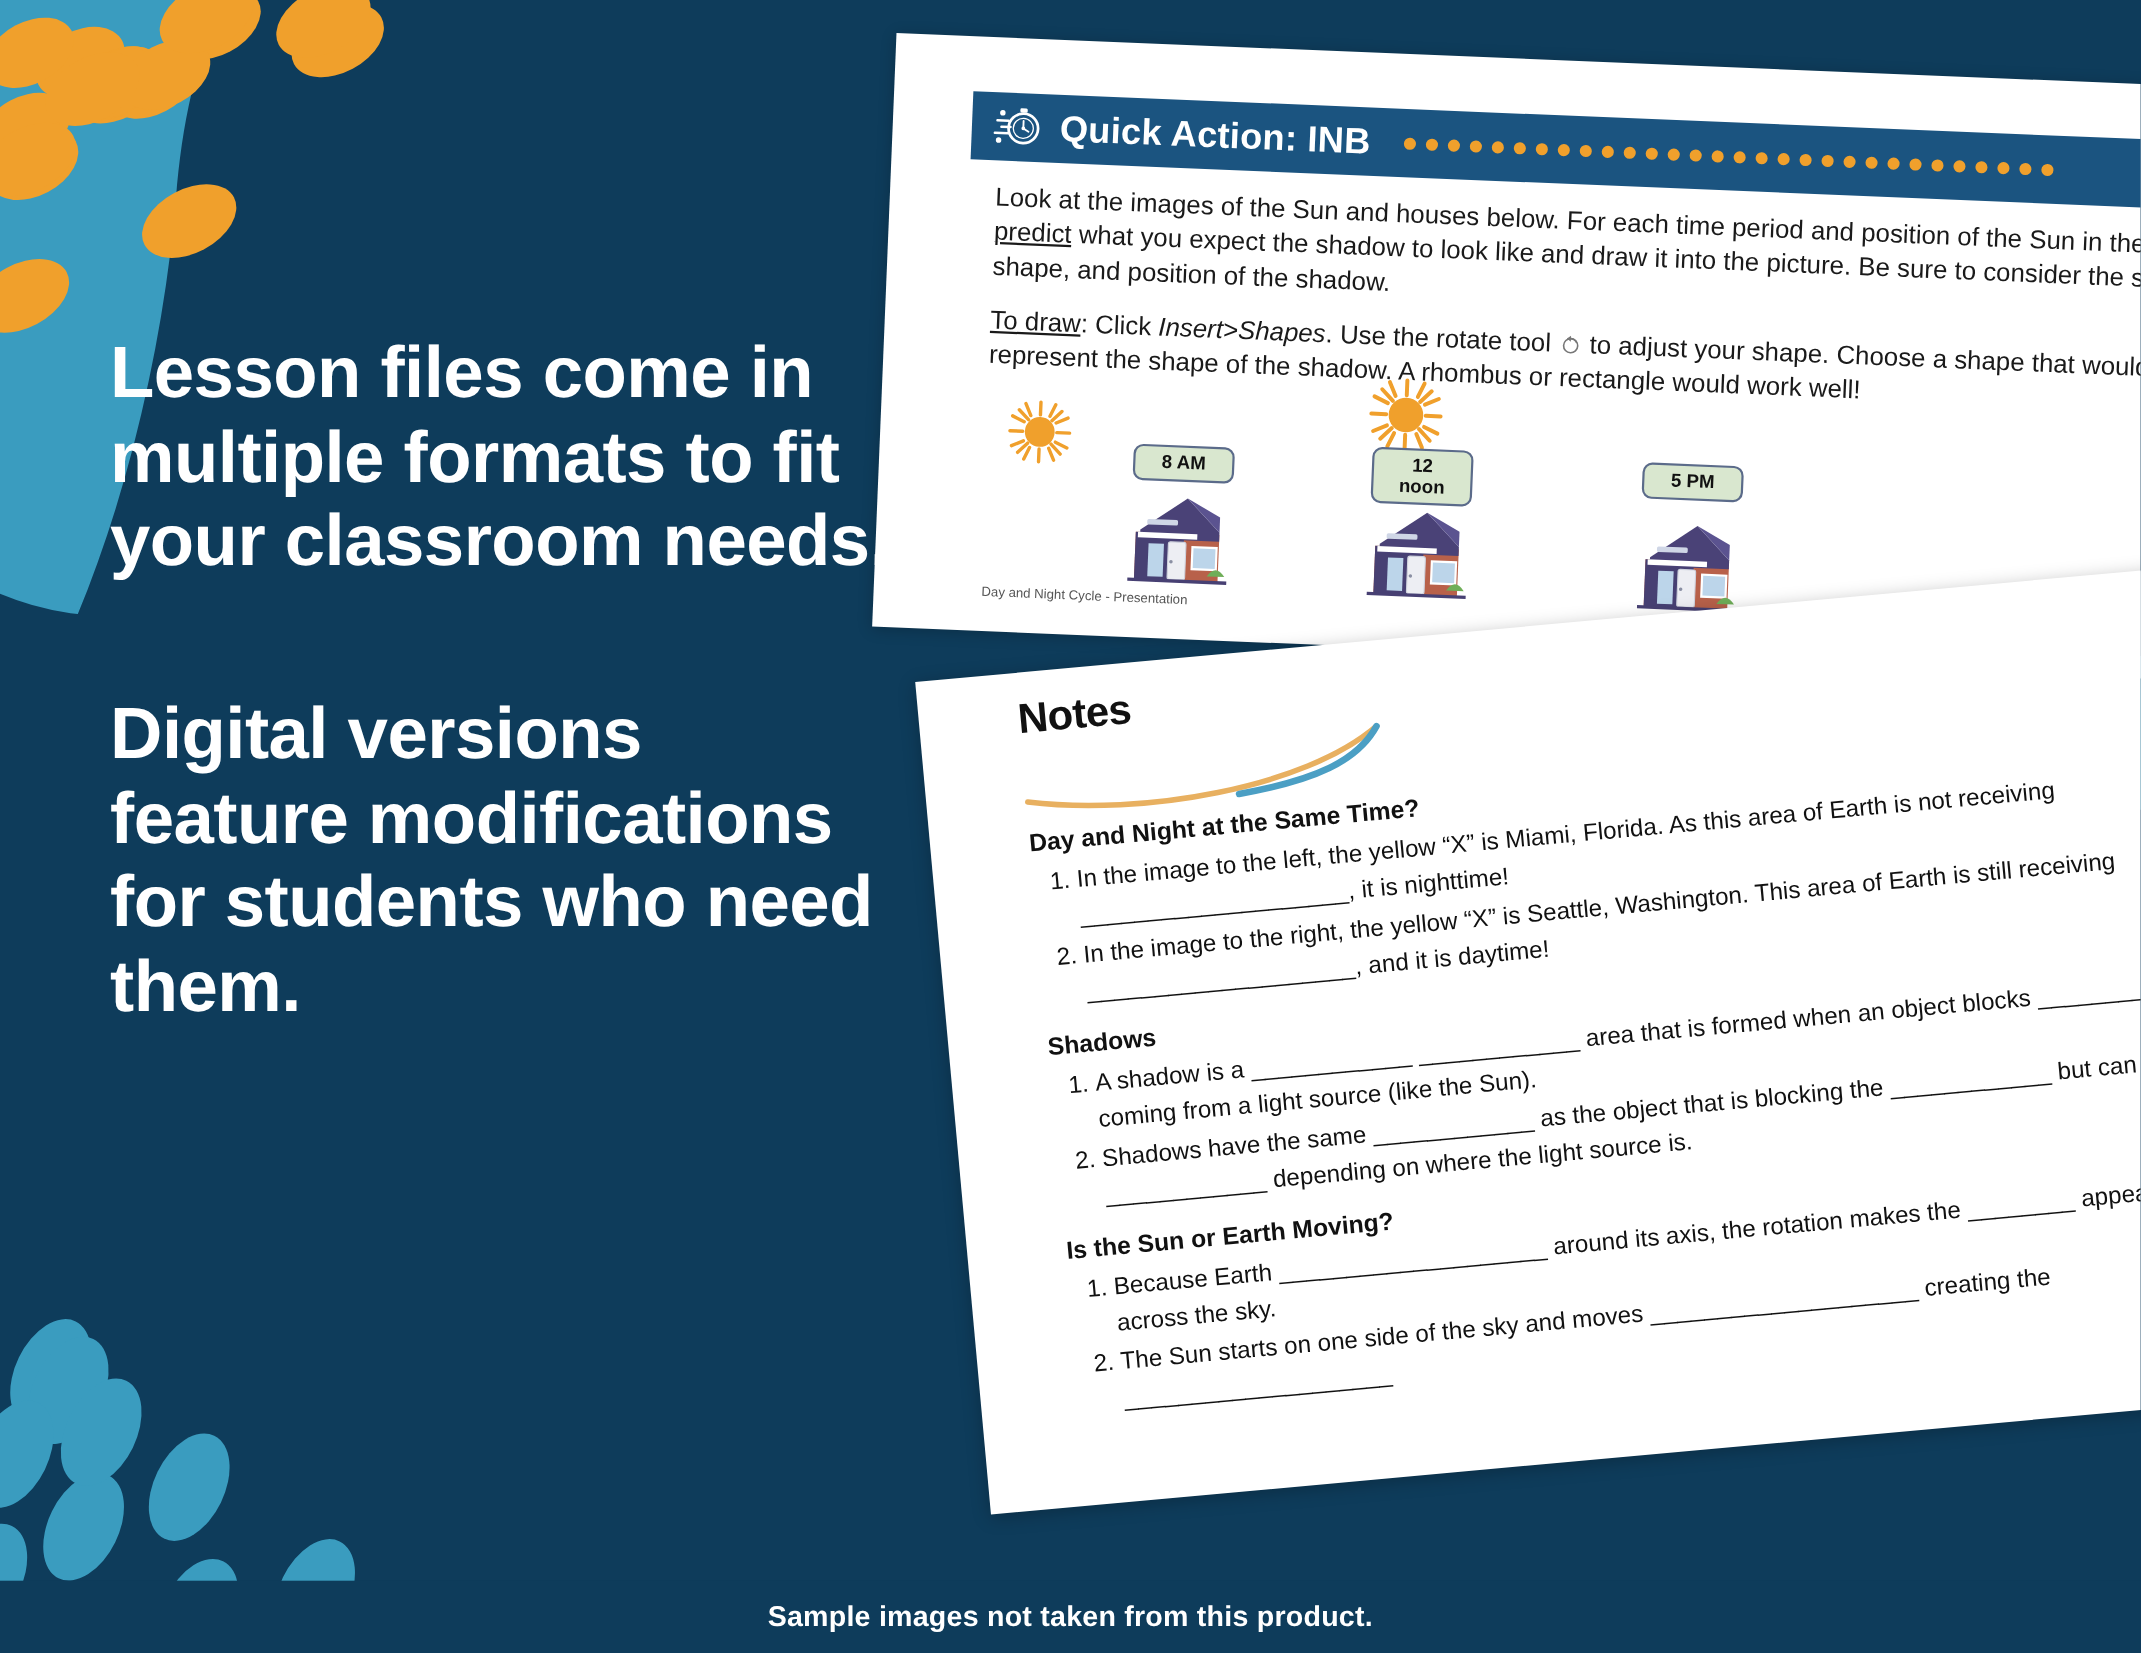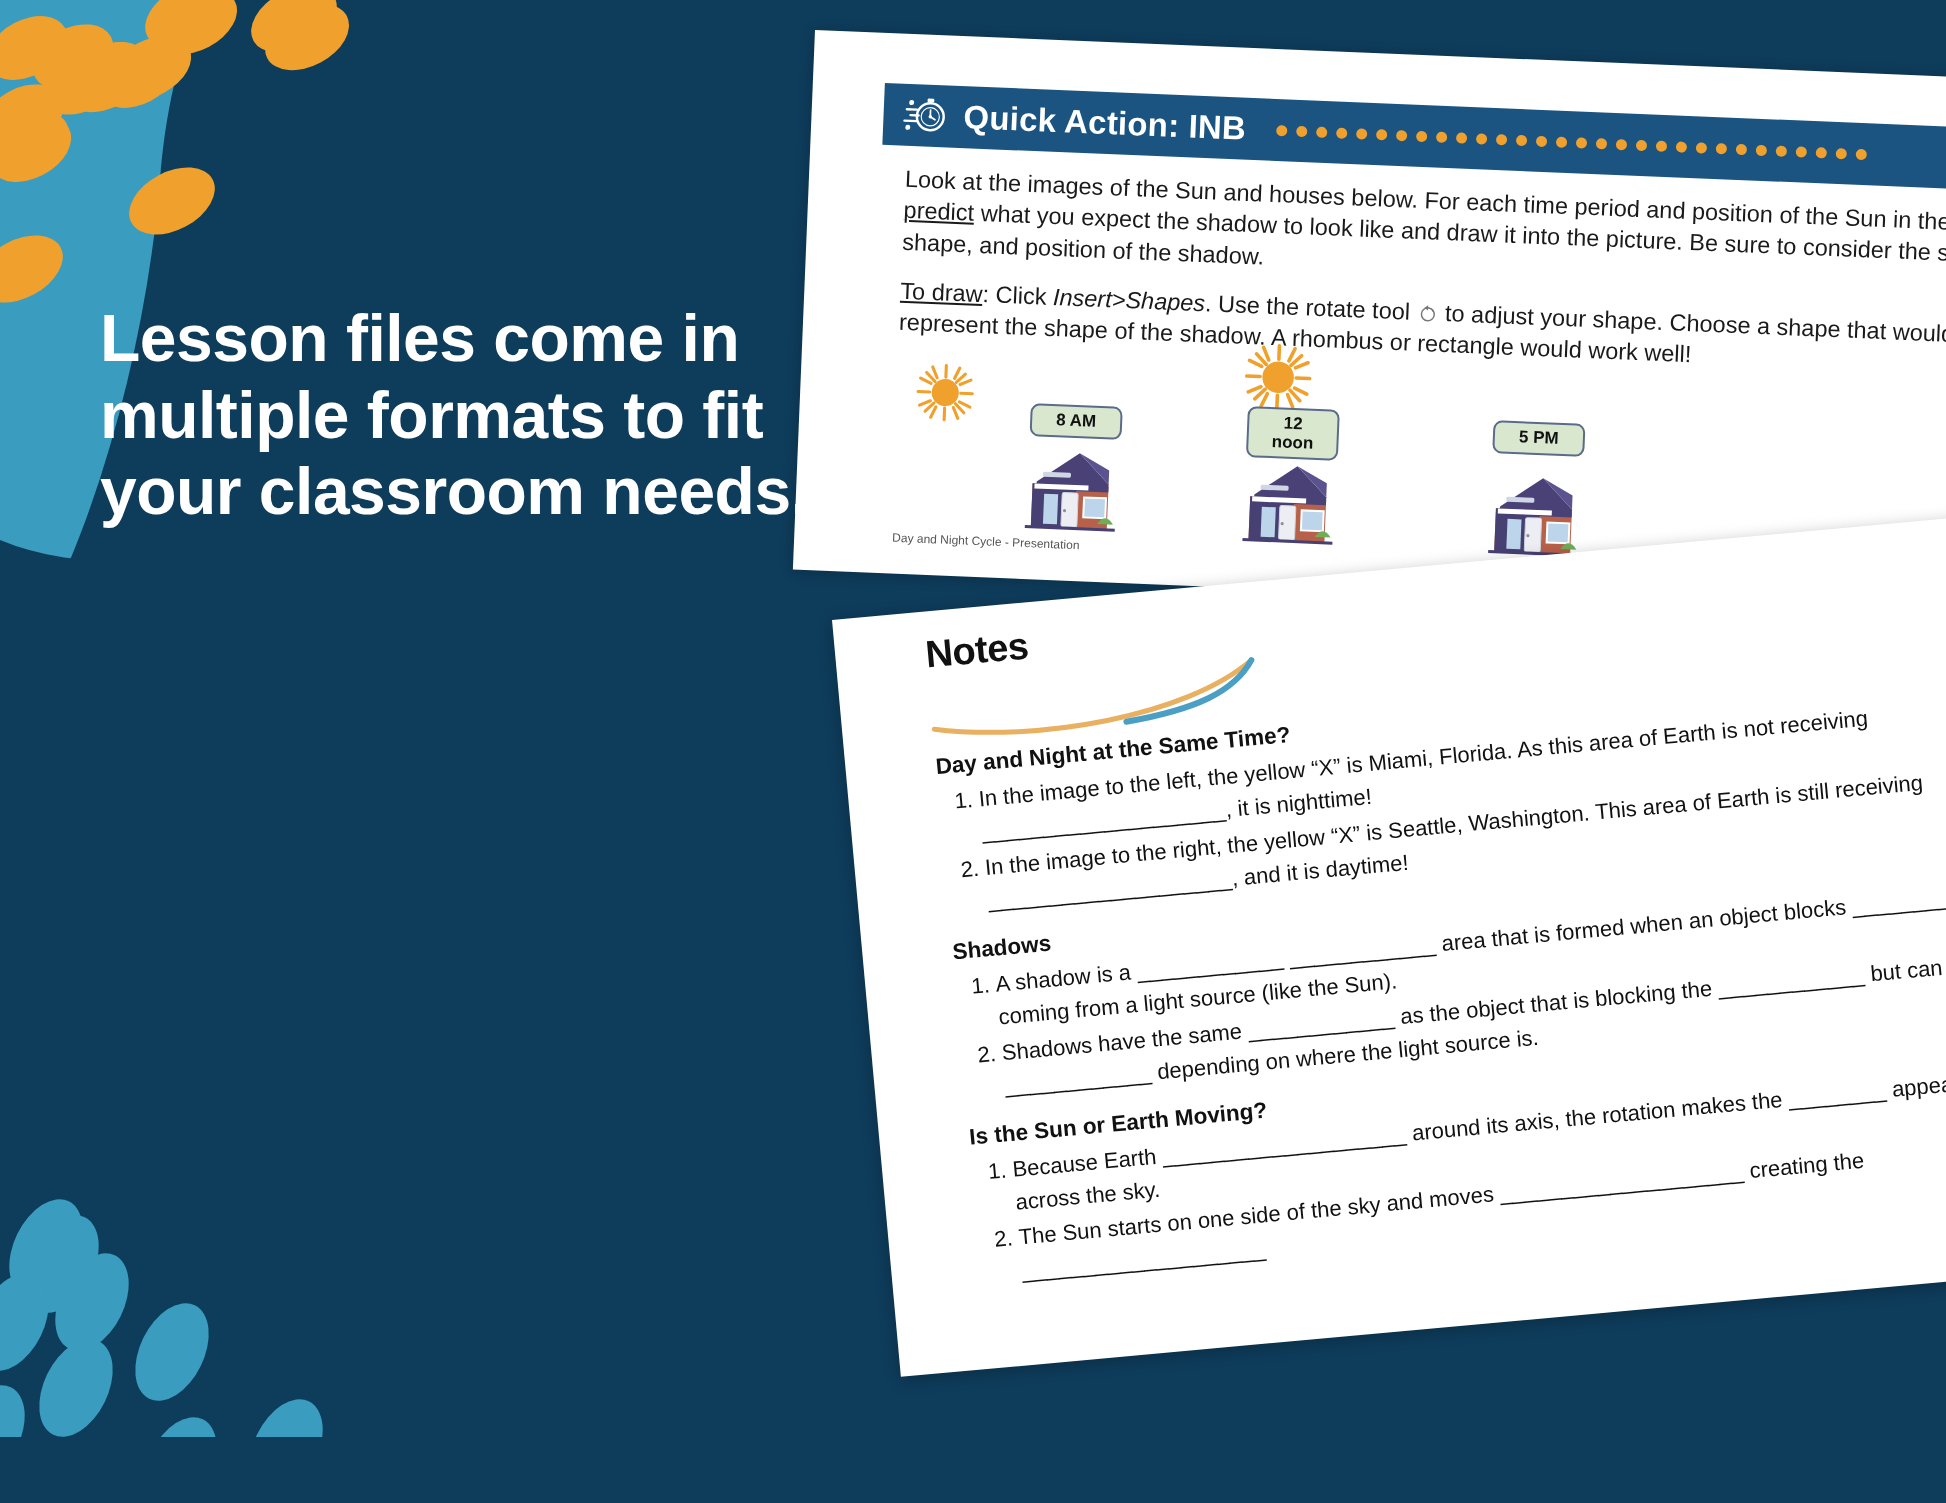--- a/index.html
+++ b/index.html
@@ -123,20 +123,21 @@
   <div class="ellipse e-teal" style="left:30px;top:1212px;width:64px;height:104px;transform:rotate(26deg);"></div>
   <div class="ellipse e-teal" style="left:-20px;top:1270px;width:64px;height:104px;transform:rotate(26deg);"></div>
   <div class="ellipse e-teal" style="left:44px;top:1336px;width:64px;height:104px;transform:rotate(26deg);"></div>
   <div class="ellipse e-teal" style="left:140px;top:1300px;width:64px;height:104px;transform:rotate(26deg);"></div>
   <div class="ellipse e-teal" style="left:148px;top:1414px;width:64px;height:104px;transform:rotate(26deg);"></div>
   <div class="ellipse e-teal" style="left:254px;top:1396px;width:64px;height:104px;transform:rotate(26deg);"></div>
   <div class="ellipse e-teal" style="left:-44px;top:1382px;width:64px;height:104px;transform:rotate(26deg);"></div>
   <div class="ellipse e-teal" style="left:60px;top:1250px;width:64px;height:104px;transform:rotate(26deg);"></div>
 
   <div class="headline" id="headline-1">Lesson files come in multiple formats to fit your classroom needs.</div>
+  <div class="headline" id="headline-2">Digital versions feature modifications for students who need them.</div>
 
   <div class="slide">
 
     <div class="slide-bar">
       <svg class="clock-ico" viewBox="0 0 48 48">
         <circle cx="30" cy="25" r="14" fill="none" stroke="#fff" stroke-width="2.6"></circle>
         <circle cx="30" cy="25" r="9.5" fill="none" stroke="#fff" stroke-width="1.2"></circle>
         <circle cx="30" cy="25" r="1.8" fill="#fff"></circle>
         <path d="M30 25 L30 18 M30 25 L35 28" stroke="#fff" stroke-width="1.8" stroke-linecap="round"></path>
         <rect x="26.5" y="6" width="7" height="4" rx="1.3" fill="#fff"></rect>
@@ -291,14 +292,15 @@
 
       <div class="nh">Is the Sun or Earth Moving?</div>
       <ol class="nlist">
         <li>Because Earth ____________________ around its axis, the rotation makes the ________ appear to move across the sky.</li>
         <li>The Sun starts on one side of the sky and moves ____________________ creating the ____________________</li>
       </ol>
     </div>
   </div>
 
   <div style="position:absolute;left:0;bottom:0;width:100%;height:66px;background:#0e3c5b;"></div>
+  <div class="footer-note">Sample images not taken from this product.</div>
 
 </div>
 
 </body></html>

